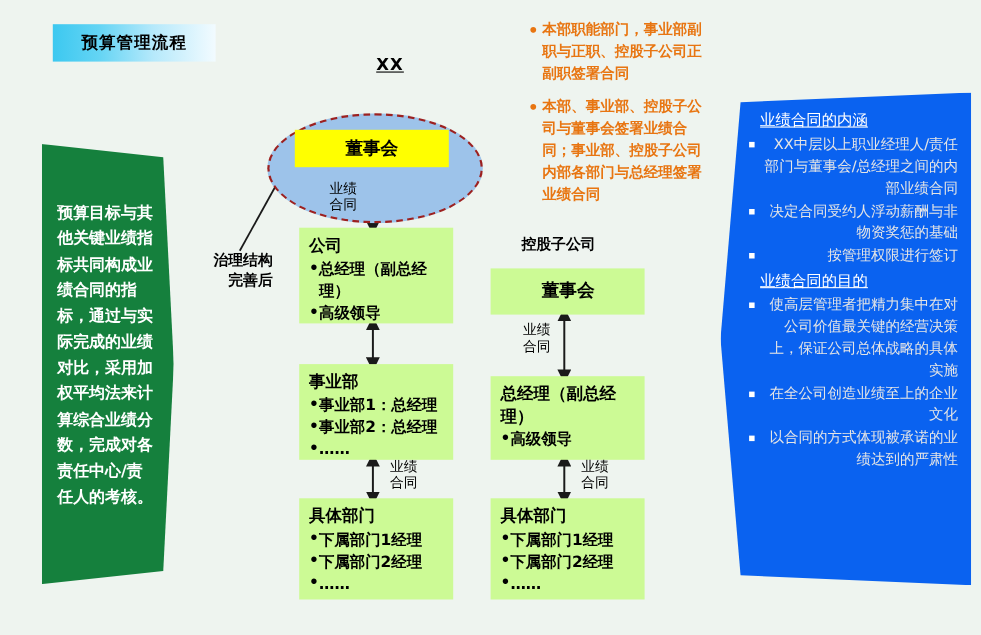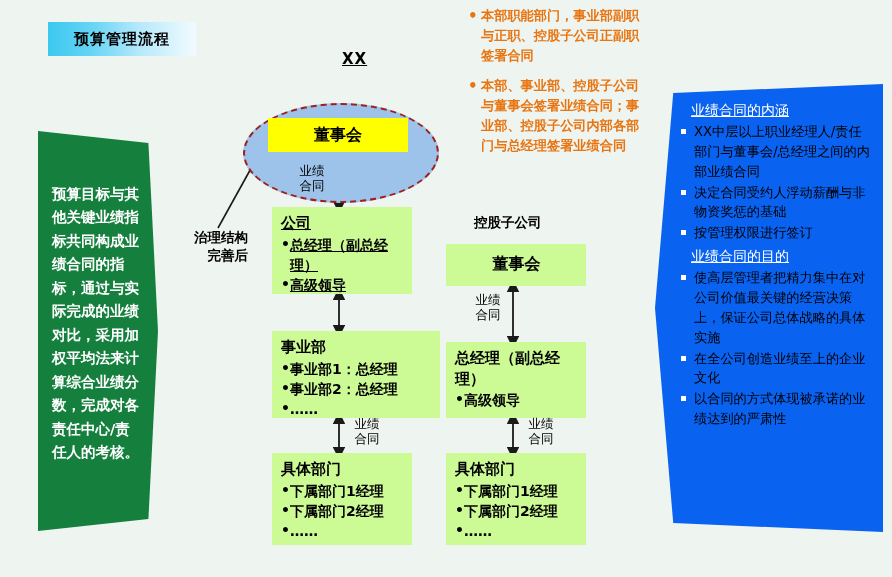--- a/index.html
+++ b/index.html
@@ -71,41 +71,42 @@
     text-decoration: underline;
     margin: 0 0 2px 10px;
     line-height: 1.45;
   }
   #right-callout ul {
     list-style: none;
     margin: 0 0 3px 0;
     padding: 0;
   }
   #right-callout li {
-    color: #000000;
+    color: #e5e5e5;
     font-size: 13.2px;
     line-height: 1.5;
     position: relative;
     padding-left: 13px;
     margin-bottom: 1px;
+    text-align: right;
   }
   #right-callout li::before {
     content: "";
     position: absolute;
     left: 0; top: 7px;
     width: 5px; height: 5px;
     background: #ffffff;
   }
 
   
   #orange-notes {
     left: 468px; top: 6px;
     width: 184px;
   }
-  #orange-notes ul { list-style: none; margin: 0; padding: 0; }
+  #orange-notes ul { list-style: none; margin: 12px; padding: 0; }
   #orange-notes li {
     color: #e87511;
     font-weight: bold;
     font-size: 13.2px;
     line-height: 1.52;
     position: relative;
     padding-left: 13px;
     margin-bottom: 10px;
   }
   #orange-notes li::before {
@@ -250,29 +251,29 @@
   </div>
   <div class="abs vlabel" style="left:290px; top:248px; width:44px;">
     <div>业绩</div>
     <div>合同</div>
   </div>
   <div class="abs vlabel" style="left:345px; top:416px; width:44px;">
     <div>业绩</div>
     <div>合同</div>
   </div>
 
-  <div class="abs green-box" id="center-box-0" style="left:272px; top:207px; width:140px; height:87px;text-decoration:underline;">
+  <div class="abs green-box" id="center-box-0" style="left:272px; top:207px; width:140px; height:87px;">
     <div class="head">公司</div>
     <ul>
       <li>总经理（副总经理）</li>
       <li>高级领导</li>
     </ul>
   </div>
 
-  <div class="abs green-box" id="center-box-1" style="left:272px; top:331px; width:168px; height:87px;">
+  <div class="abs green-box" id="center-box-1" style="left:272px; top:331px; width:140px; height:87px;">
     <div class="head">事业部</div>
     <ul>
       <li>事业部1：总经理</li>
       <li>事业部2：总经理</li>
       <li>……</li>
     </ul>
   </div>
 
   <div class="abs green-box" id="center-box-2" style="left:272px; top:453px; width:140px; height:92px;">
     <div class="head">具体部门</div>

